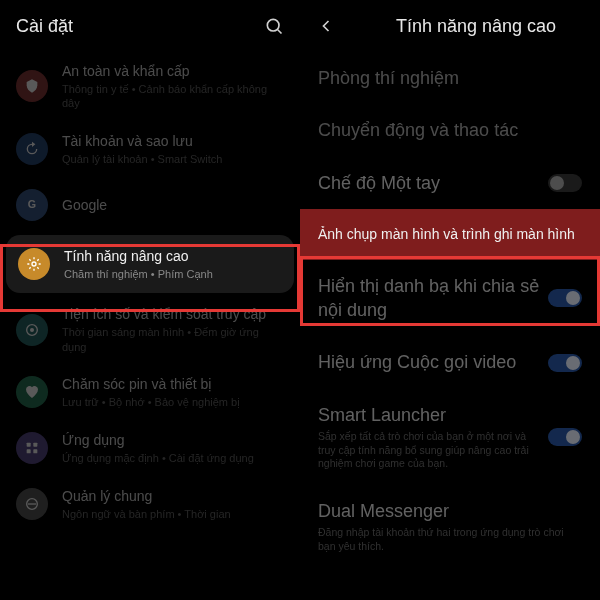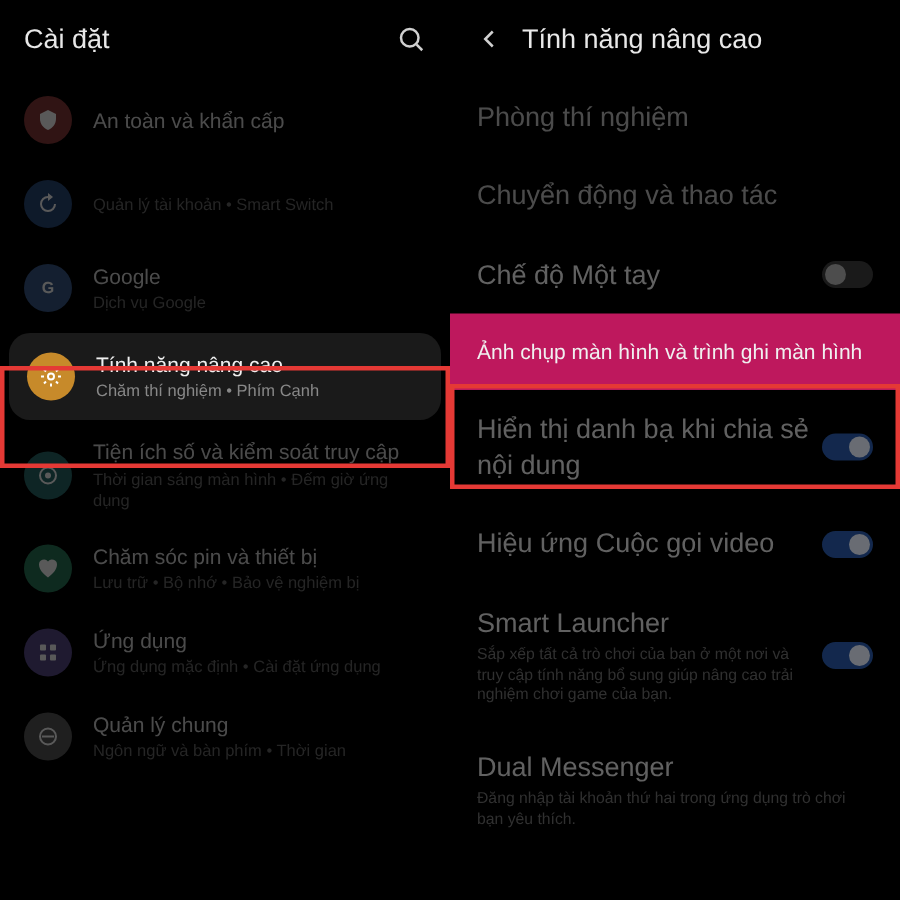--- a/index.html
+++ b/index.html
@@ -15,20 +15,21 @@
   width: 300px;
   height: 600px;
   background: #000;
   position: relative;
 }
 .header {
   display: flex;
   align-items: center;
   padding: 14px 16px;
   height: 52px;
+  gap: 48px;
 }
 .header-title {
   color: #e8e8e8;
   font-size: 18px;
   flex: 1;
 }
 .back-btn {
   margin-right: 12px;
   display: flex;
   align-items: center;
@@ -109,21 +110,21 @@
   flex: 1;
   line-height: 1.35;
 }
 .right-sub {
   color: #6a6a6a;
   font-size: 10.5px;
   line-height: 1.3;
   margin-top: 3px;
 }
 .right-item.highlight {
-  background: #be185d;
+  background: #7f1d1d;
   padding: 16px 18px;
 }
 .right-item.highlight .right-title {
   color: #f0f0f0;
   font-size: 14px;
 }
 .toggle {
   width: 34px;
   height: 18px;
   border-radius: 9px;
@@ -159,41 +160,42 @@
   </div>
   <div class="list" id="left-list">
       <div class="item dim">
         <div class="icon-circle bg-red">
           <svg width="16" height="16" viewBox="0 0 24 24" fill="#fff">
             <path d="M12 2 L4 6 v5 c0 5 3.5 9 8 11 4.5-2 8-6 8-11 V6 z"></path>
           </svg>
         </div>
         <div class="item-text">
           <div class="item-title">An toàn và khẩn cấp</div>
+          <div class="item-sub">Thông tin y tế • Cảnh báo khẩn cấp không dây</div>
         </div>
       </div>
       <div class="item dim">
         <div class="icon-circle bg-blue">
           <svg width="16" height="16" viewBox="0 0 24 24" fill="#fff">
             <path d="M12 4 a8 8 0 1 0 8 8 h-2 a6 6 0 1 1-6-6 v3 l5-4-5-4 z"></path>
           </svg>
         </div>
         <div class="item-text">
+          <div class="item-title">Tài khoản và sao lưu</div>
           <div class="item-sub">Quản lý tài khoản • Smart Switch</div>
         </div>
       </div>
       <div class="item dim">
         <div class="icon-circle bg-blue2">
           <svg width="16" height="16" viewBox="0 0 24 24" fill="#fff">
             <text x="12" y="17" text-anchor="middle" font-size="16" font-weight="bold" fill="#fff">G</text>
           </svg>
         </div>
         <div class="item-text">
           <div class="item-title">Google</div>
-          <div class="item-sub">Dịch vụ Google</div>
         </div>
       </div>
       <div class="item highlight">
         <div class="icon-circle bg-orange">
           <svg width="16" height="16" viewBox="0 0 24 24" fill="#fff">
             <circle cx="12" cy="12" r="3" fill="none" stroke="#fff" stroke-width="2"></circle>
             <path d="M12 2v3 M12 19v3 M2 12h3 M19 12h3 M5 5l2 2 M17 17l2 2 M5 19l2-2 M17 7l2-2" stroke="#fff" stroke-width="2"></path>
           </svg>
         </div>
         <div class="item-text">

